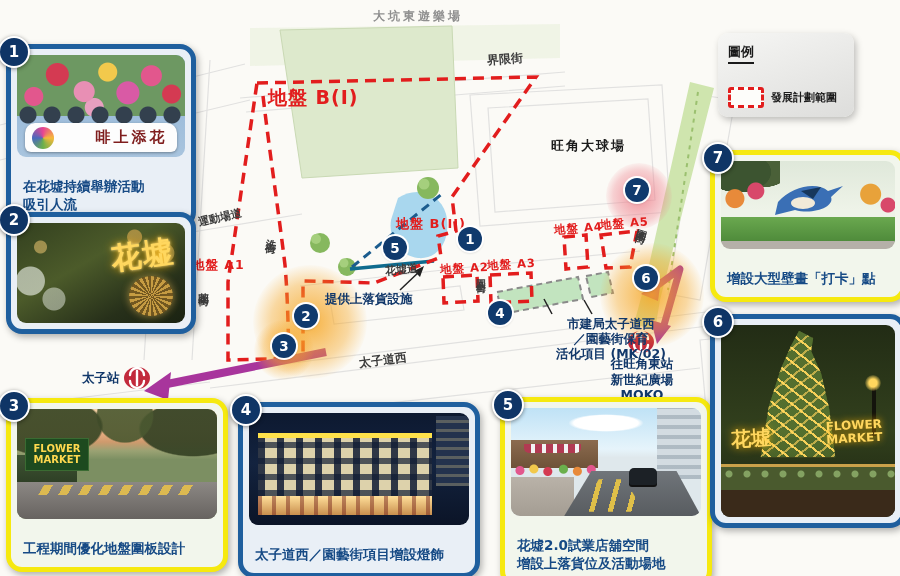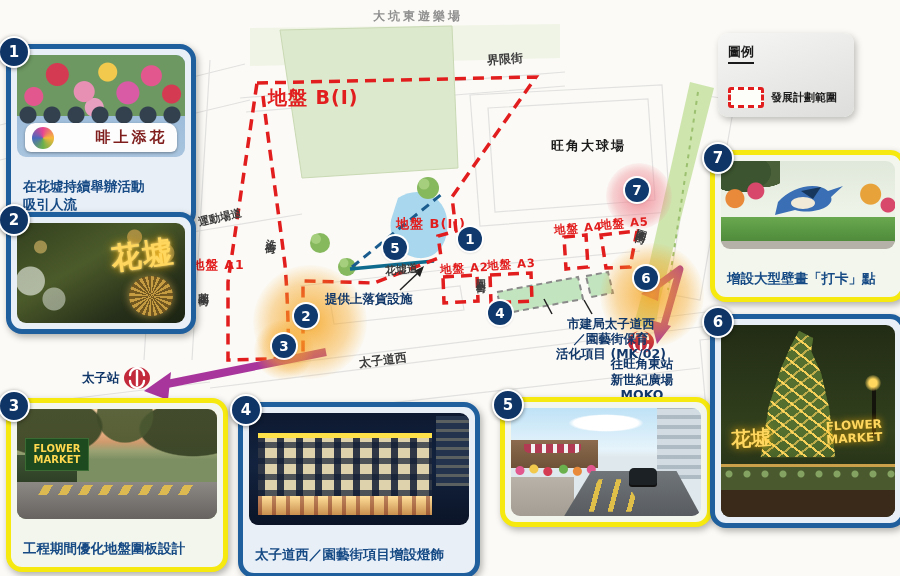--- a/index.html
+++ b/index.html
@@ -357,20 +357,24 @@
       <div class="ph5-cloud"></div>
       <div class="ph5-bldg"></div>
       <div class="ph5-shops"></div>
       <div class="ph5-awning"></div>
       <div class="ph5-flowers"></div>
       <div class="ph5-walk"></div>
       <div class="ph5-road"></div>
       <div class="ph5-chevron"></div>
       <div class="ph5-car"></div>
     </div>
+    <div class="caption">
+      <div>花墟2.0試業店舖空間</div>
+      <div>增設上落貨位及活動場地</div>
+    </div>
   </div>
 
   <div class="callout blue" style="left:710px;top:314px;width:174px;">
     <div class="badge">6</div>
     <div class="photo ph6" style="height:192px;">
       <div class="ph6-wire"></div>
       <div class="ph6-lamp"></div>
       <div class="ph6-lampglow"></div>
       <div class="ph6-signL">花墟</div>
       <div class="ph6-signR">FLOWER MARKET</div>

